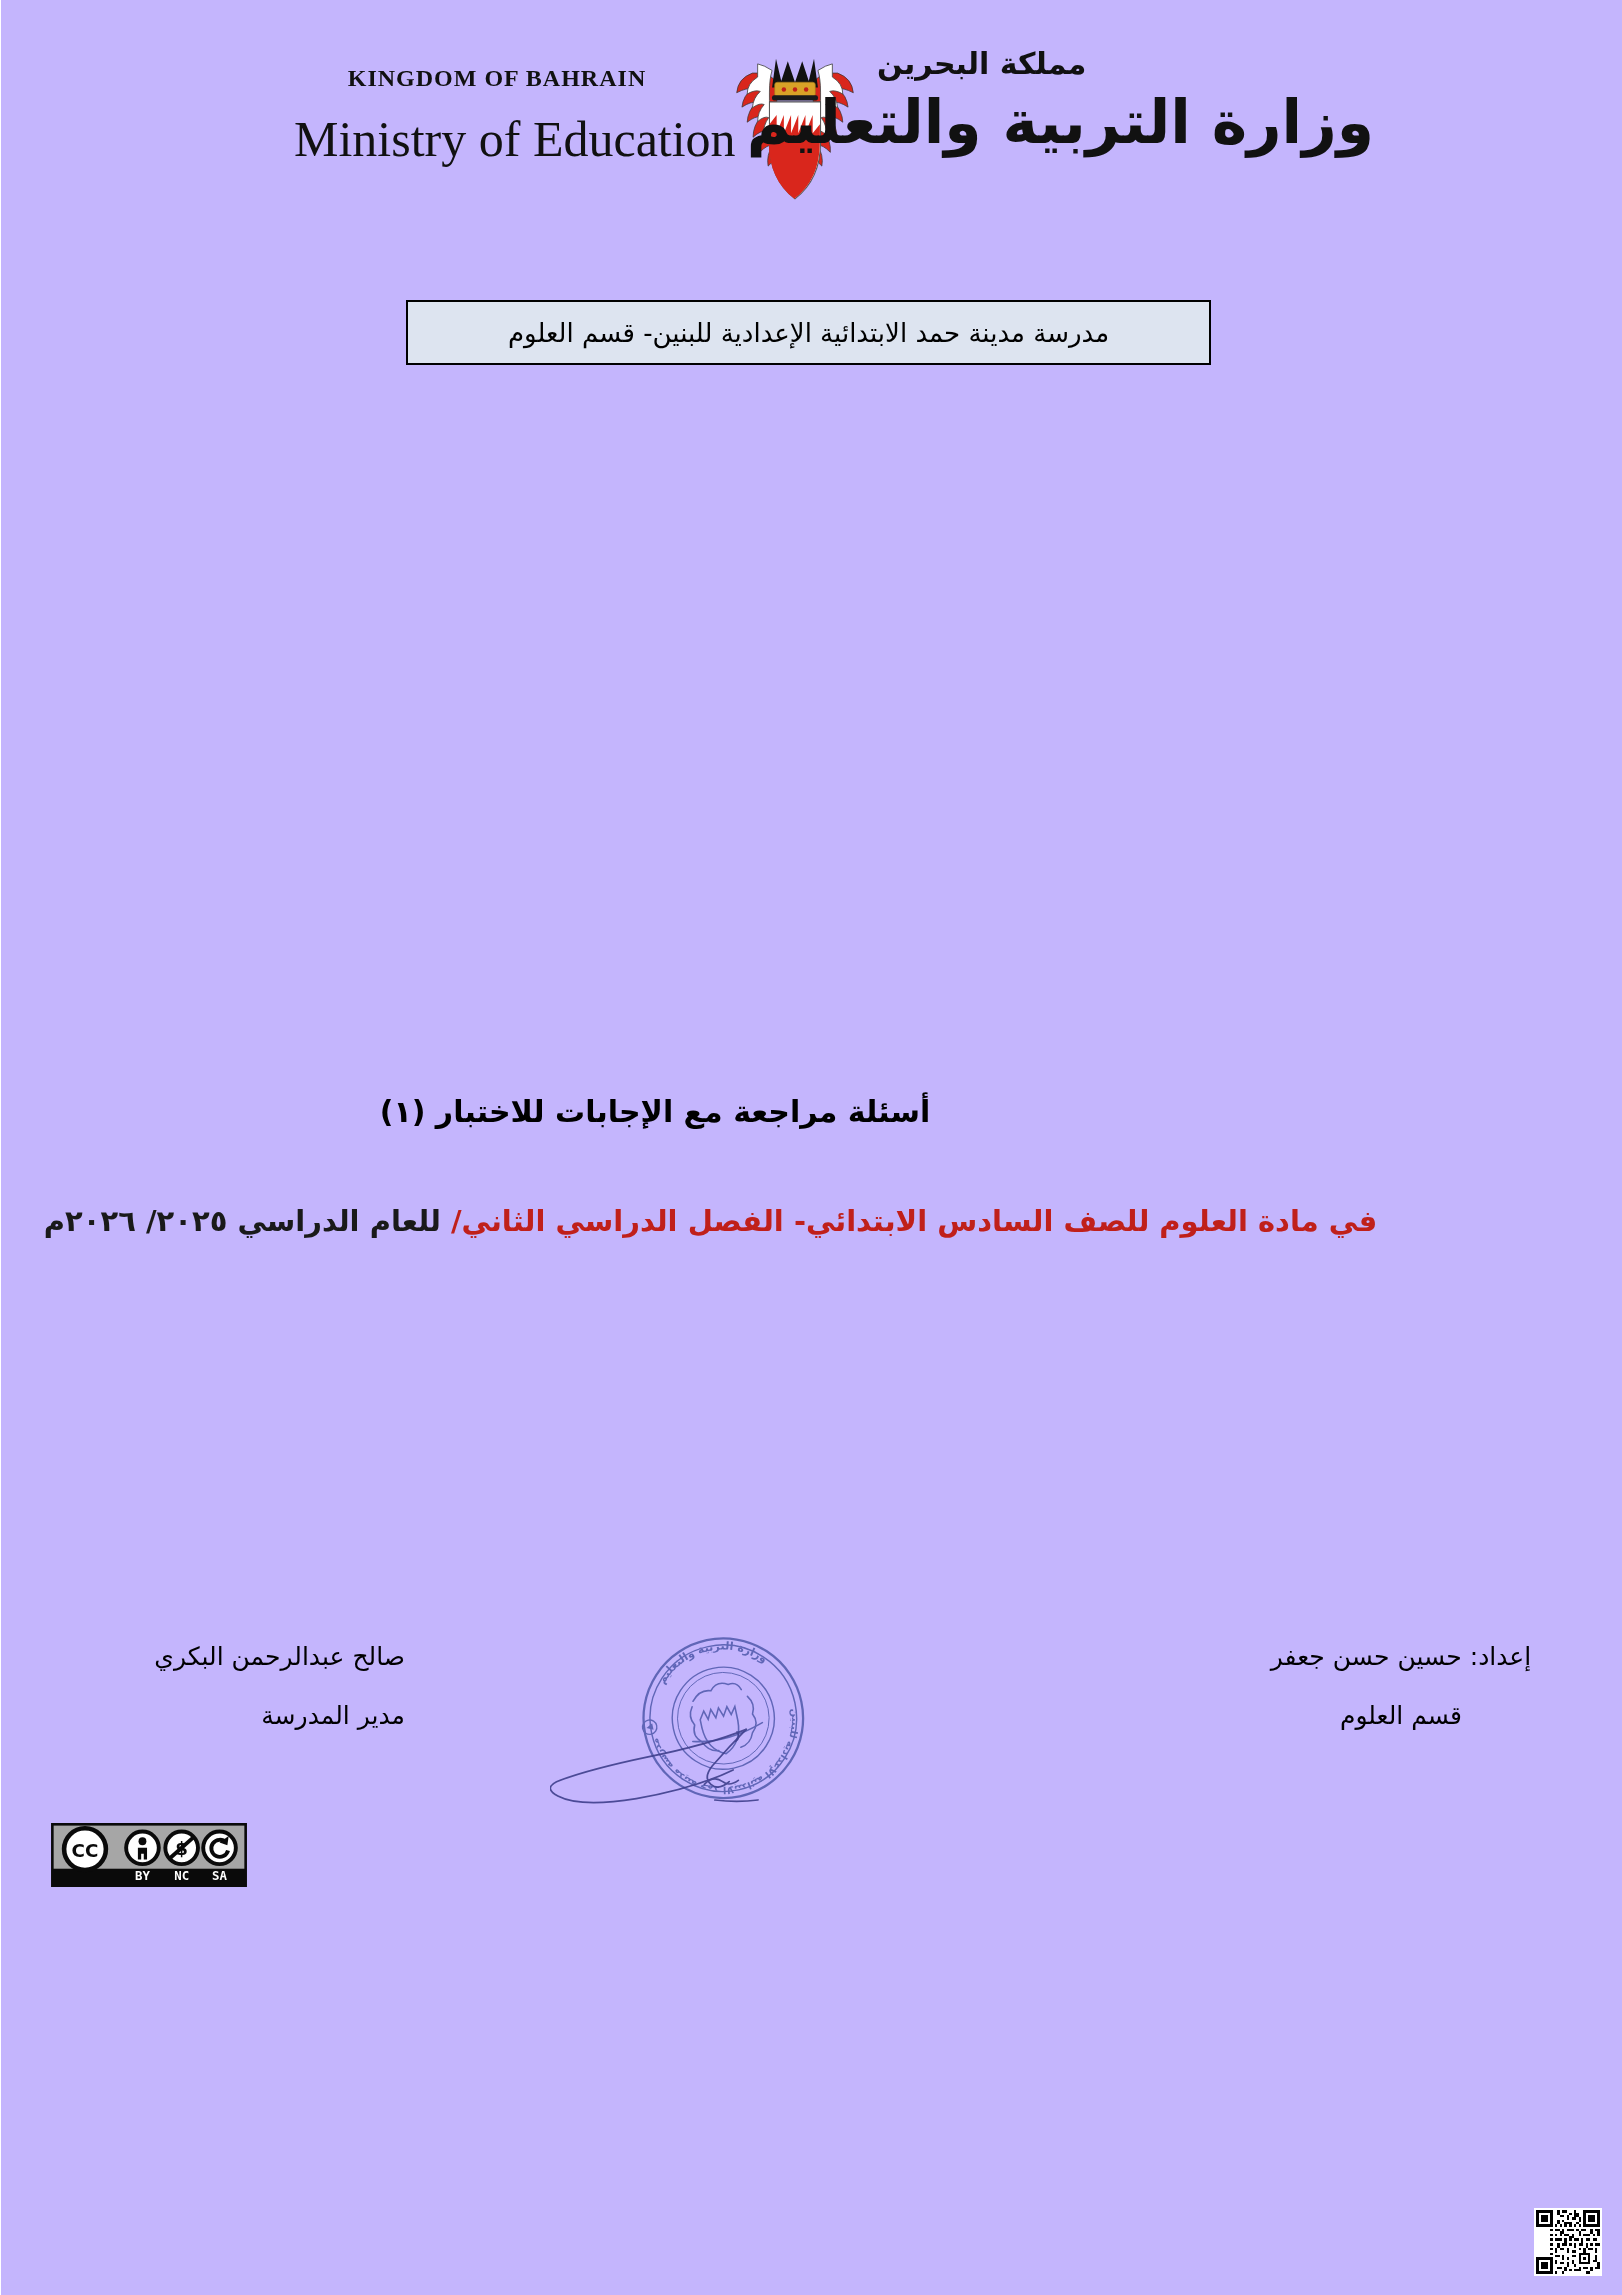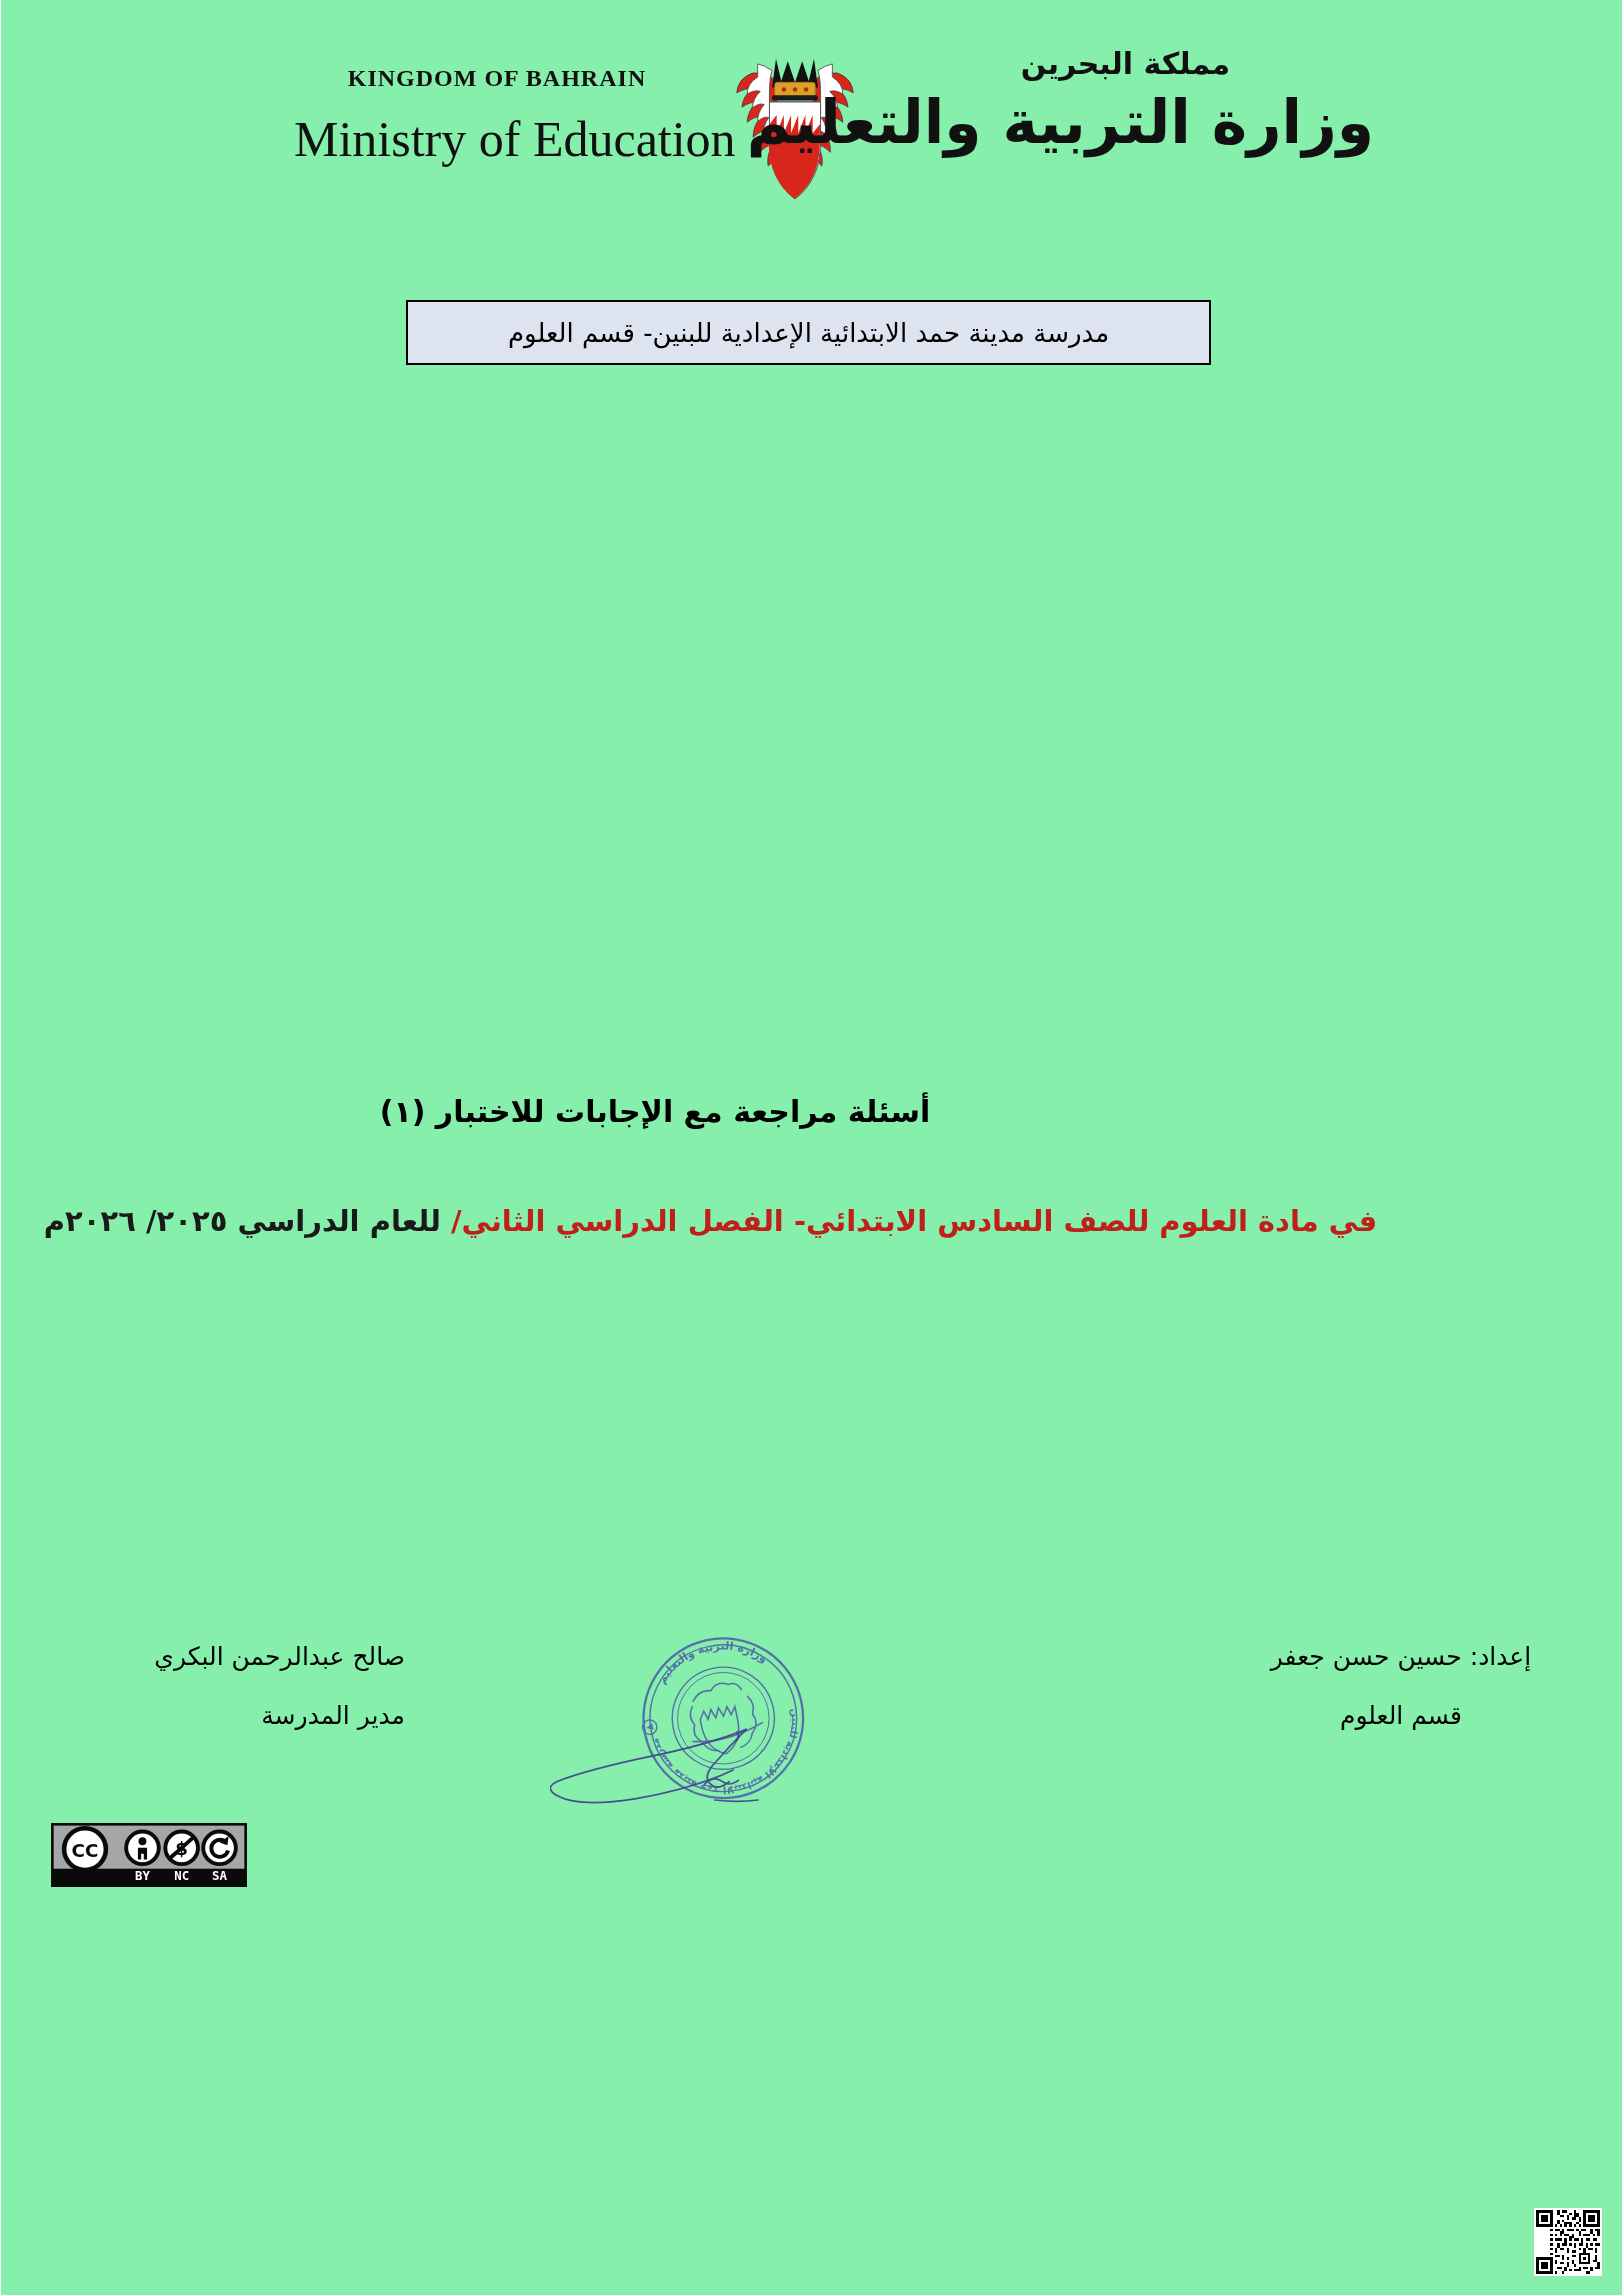--- a/index.html
+++ b/index.html
@@ -16,21 +16,21 @@
     font-family: "Liberation Serif", "DejaVu Serif", serif;
     color: #000000;
     -webkit-font-smoothing: antialiased;
   }
 
   .page {
     position: absolute;
     inset: 0;
     width: 1623px;
     height: 2295px;
-    background: #86efac;
+    background: #c4b5fd;
   }
 
   
   .letterhead {
     position: absolute;
     top: 39px;
     left: 0;
     width: 1623px;
     height: 222px;
   }
@@ -66,21 +66,21 @@
     top: 0px;
     width: 164px;
     height: 190px;
   }
 
   .lh-ar {
     position: absolute;
     right: 249px;
     top: 6.5px;
     width: 497px;
-    text-align: center;
+    text-align: left;
     direction: rtl;
   }
   .lh-ar .ar-kingdom {
     font-family: "DejaVu Sans", sans-serif;
     font-size: 30px;
     font-weight: 600;
     color: #111;
     white-space: nowrap;
   }
   .lh-ar .ar-ministry {

